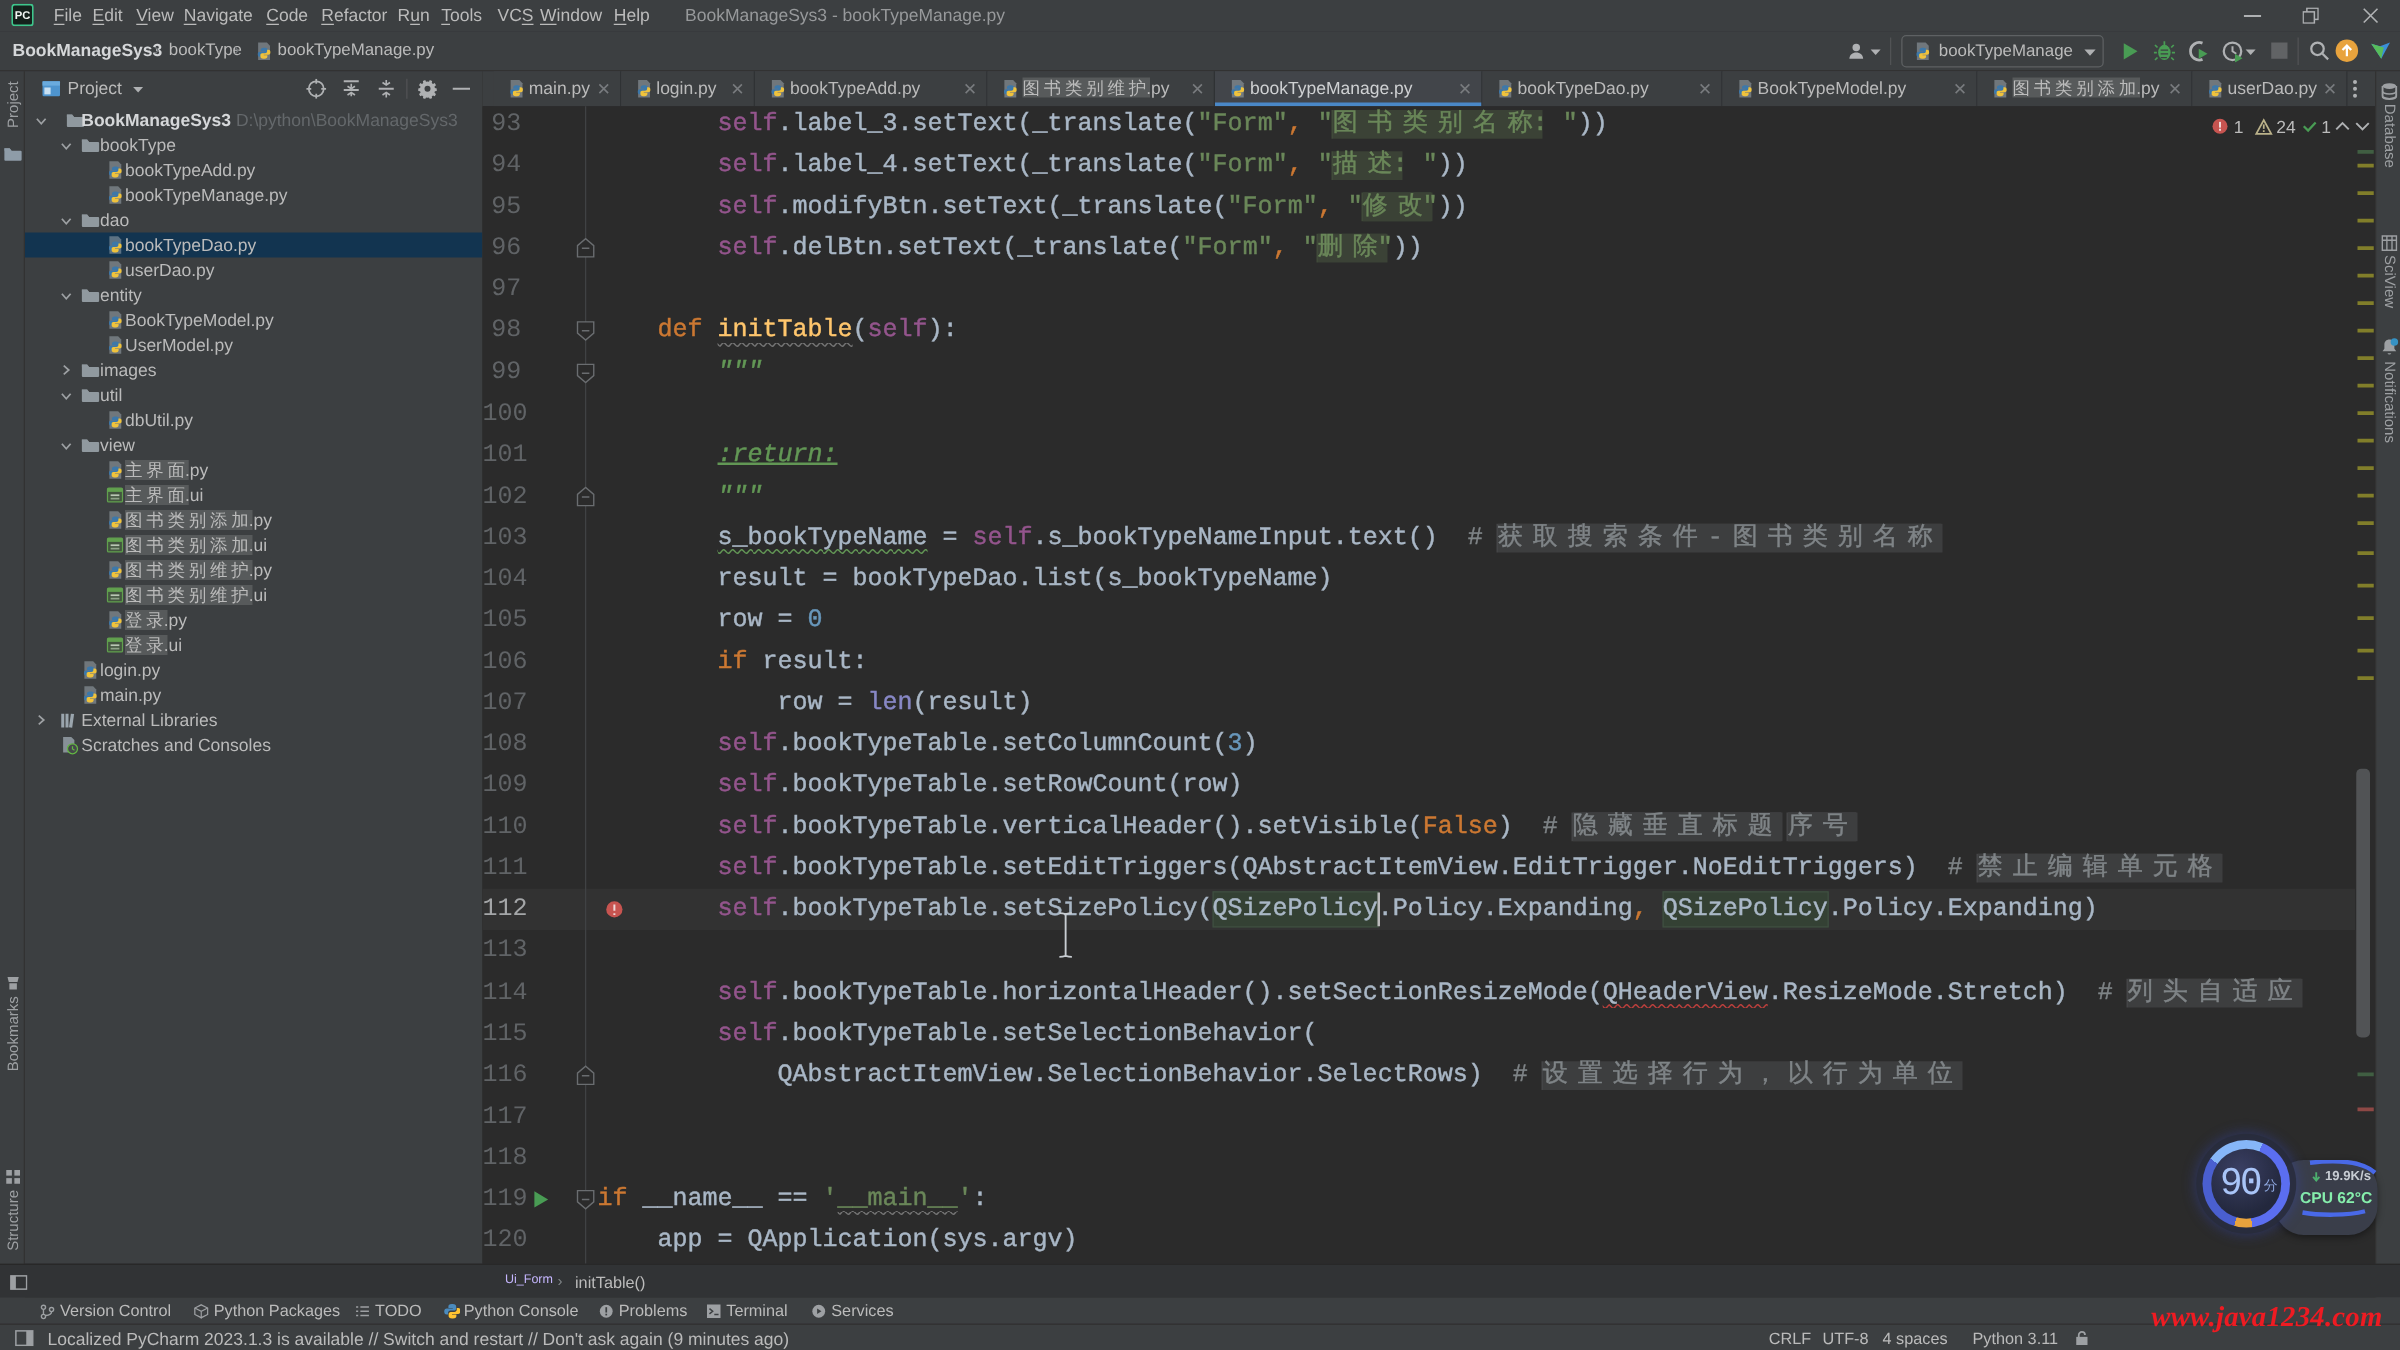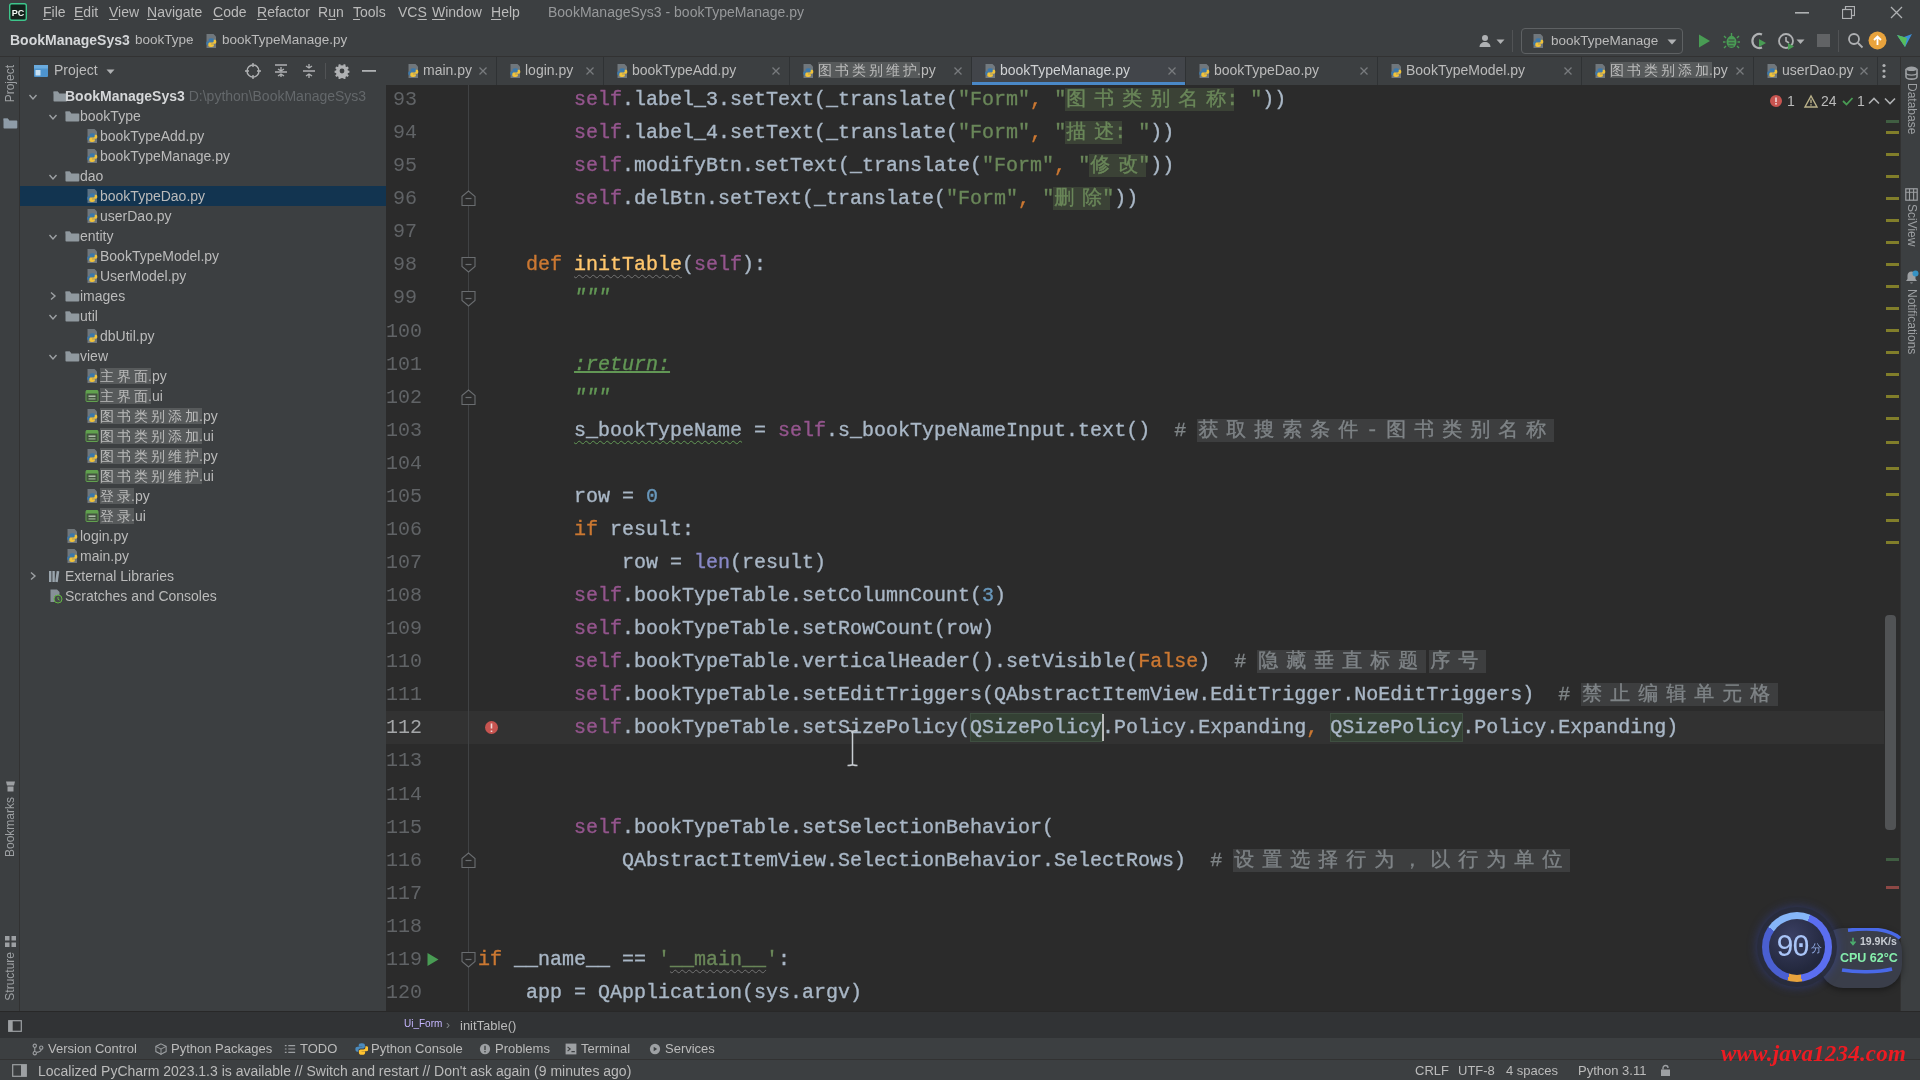--- a/index.html
+++ b/index.html
@@ -531,38 +531,40 @@
 <div class="num" style="top:196.4px">99</div>
 <div class="cl" style="top:196.4px">        <span class="d">"""</span></div>
 <div class="num" style="top:229.5px">100</div>
 <div class="num" style="top:262.6px">101</div>
 <div class="cl" style="top:262.6px">        <span class="d"><span class="ul">:return:</span></span></div>
 <div class="num" style="top:295.6px">102</div>
 <div class="cl" style="top:295.6px">        <span class="d">"""</span></div>
 <div class="num" style="top:328.7px">103</div>
 <div class="cl" style="top:328.7px">        <span class="wavg">s_bookTypeName</span> = <span class="se">self</span>.s_bookTypeNameInput.text()  <span class="c"># <span class="cj">获取搜索条件-图书类别名称</span></span></div>
 <div class="num" style="top:361.8px">104</div>
+<div class="cl" style="top:361.8px">        result = bookTypeDao.list(s_bookTypeName)</div>
 <div class="num" style="top:394.8px">105</div>
 <div class="cl" style="top:394.8px">        row = <span class="n">0</span></div>
 <div class="num" style="top:427.9px">106</div>
 <div class="cl" style="top:427.9px">        <span class="k">if</span> result:</div>
 <div class="num" style="top:461.0px">107</div>
 <div class="cl" style="top:461.0px">            row = <span class="b">len</span>(result)</div>
 <div class="num" style="top:494.1px">108</div>
 <div class="cl" style="top:494.1px">        <span class="se">self</span>.bookTypeTable.setColumnCount(<span class="n">3</span>)</div>
 <div class="num" style="top:527.1px">109</div>
 <div class="cl" style="top:527.1px">        <span class="se">self</span>.bookTypeTable.setRowCount(row)</div>
 <div class="num" style="top:560.2px">110</div>
 <div class="cl" style="top:560.2px">        <span class="se">self</span>.bookTypeTable.verticalHeader().setVisible(<span class="k">False</span>)  <span class="c"># <span class="cj">隐藏垂直标题</span> <span class="cj">序号</span></span></div>
 <div class="num" style="top:593.3px">111</div>
 <div class="cl" style="top:593.3px">        <span class="se">self</span>.bookTypeTable.setEditTriggers(QAbstractItemView.EditTrigger.NoEditTriggers)  <span class="c"># <span class="cj">禁止编辑单元格</span></span></div>
 <div class="num" style="top:626.3px;color:#A4A6A8">112</div>
 <div class="cl" style="top:626.3px">        <span class="se">self</span>.bookTypeTable.setSizePolicy(QSizePolicy.Policy.Expanding<span class="k">,</span> QSizePolicy.Policy.Expanding)</div>
 <div class="num" style="top:659.4px">113</div>
 <div class="num" style="top:692.5px">114</div>
+<div class="cl" style="top:692.5px">        <span class="se">self</span>.bookTypeTable.horizontalHeader().setSectionResizeMode(<span class="wavr">QHeaderView</span>.ResizeMode.Stretch)  <span class="c"># <span class="cj">列头自适应</span></span></div>
 <div class="num" style="top:725.5px">115</div>
 <div class="cl" style="top:725.5px">        <span class="se">self</span>.bookTypeTable.setSelectionBehavior(</div>
 <div class="num" style="top:758.6px">116</div>
 <div class="cl" style="top:758.6px">            QAbstractItemView.SelectionBehavior.SelectRows)  <span class="c"># <span class="cj">设置选择行为，以行为单位</span></span></div>
 <div class="num" style="top:791.7px">117</div>
 <div class="num" style="top:824.8px">118</div>
 <div class="num" style="top:857.8px">119</div>
 <div class="cl" style="top:857.8px"><span class="k">if</span> __name__ == <span class="s">'<span class="wavy">__main__</span>'</span>:</div>
 <div class="num" style="top:890.9px">120</div>
 <div class="cl" style="top:890.9px">    app = QApplication(sys.argv)</div>

